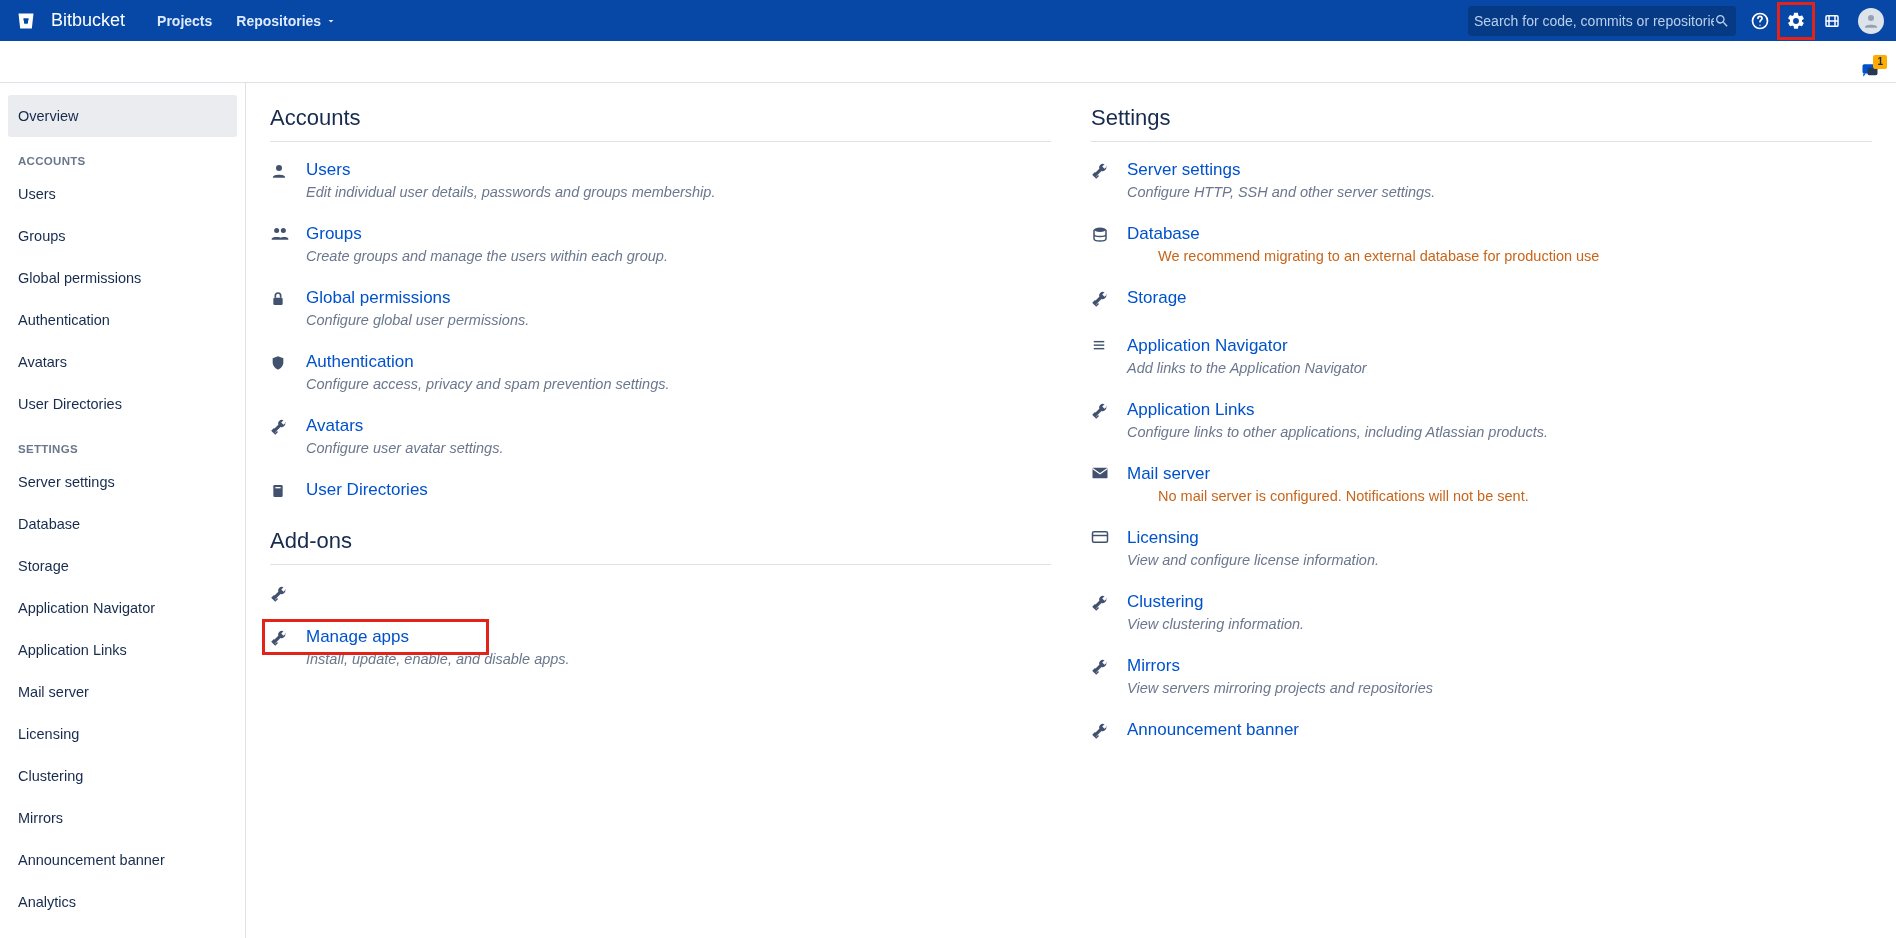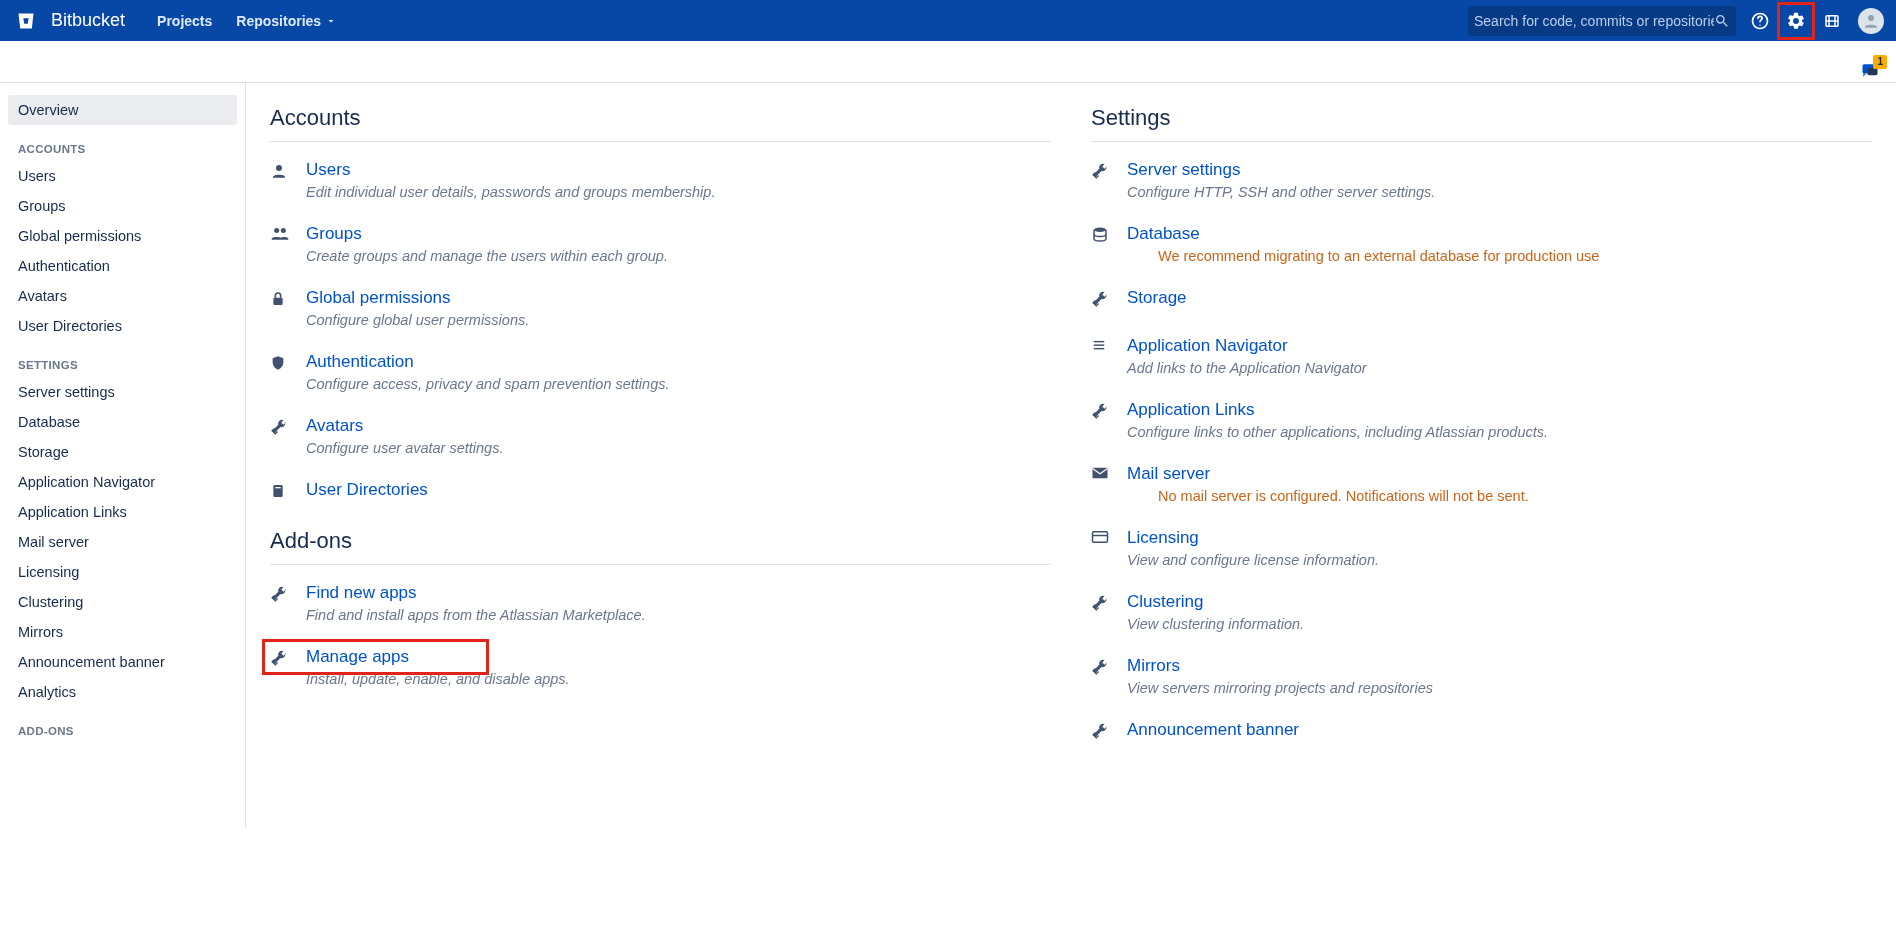--- a/index.html
+++ b/index.html
@@ -42,21 +42,21 @@
   
   .layout { display:flex; }
   .sidebar {
     width: 246px;
     border-right: 1px solid #dfe1e6;
     padding: 12px 8px 40px 8px;
     flex-shrink:0;
   }
   .sidebar .side-item {
     display:block;
-    padding: 7px 10px;
+    padding: 13px 10px;
     color:#172B4D;
     font-size: 14.5px;
     border-radius:3px;
     cursor:pointer;
   }
   .sidebar .side-item.active { background:#ebecf0; font-weight:500; color:#172B4D; }
   .sidebar .section-label { font-size:11.5px; font-weight:700; letter-spacing:0.3px; color:#6B778C; padding: 18px 10px 6px 10px; text-transform:uppercase; }
 
   .content { flex:1; padding: 22px 24px 60px 24px; }
   .cols { display:grid; grid-template-columns: 1fr 1fr; gap: 40px; }
@@ -252,21 +252,20 @@
         <div class="col addons">
           <h2>Add-ons</h2>
           <div id="addons-list">
               <div class="entry">
                 <div class="eicon">
                   <svg width="18" height="18" viewBox="0 0 24 24" fill="#42526E">
                     <path d="M21 6l-3 3-3-3 3-3a5 5 0 00-7 6l-8 8 3 3 8-8a5 5 0 006-7l1 1z"></path>
                     <path d="M6 14l-3 3 4 4 3-3" fill="none" stroke="#42526E" stroke-width="2"></path>
                   </svg>
                 </div>
-                <div class="ebody"><a class="etitle">Find new apps</a><div class="edesc">Find and install apps from the Atlassian Marketplace.</div></div>
               </div>
               <div class="entry">
                 <div class="eicon">
                   <svg width="18" height="18" viewBox="0 0 24 24" fill="#42526E">
                     <path d="M21 6l-3 3-3-3 3-3a5 5 0 00-7 6l-8 8 3 3 8-8a5 5 0 006-7l1 1z"></path>
                     <path d="M6 14l-3 3 4 4 3-3" fill="none" stroke="#42526E" stroke-width="2"></path>
                   </svg>
                 </div>
                 <div class="ebody"><a class="etitle">Manage apps</a><div class="edesc">Install, update, enable, and disable apps.</div></div>
                 <div class="highlight-box"></div>

